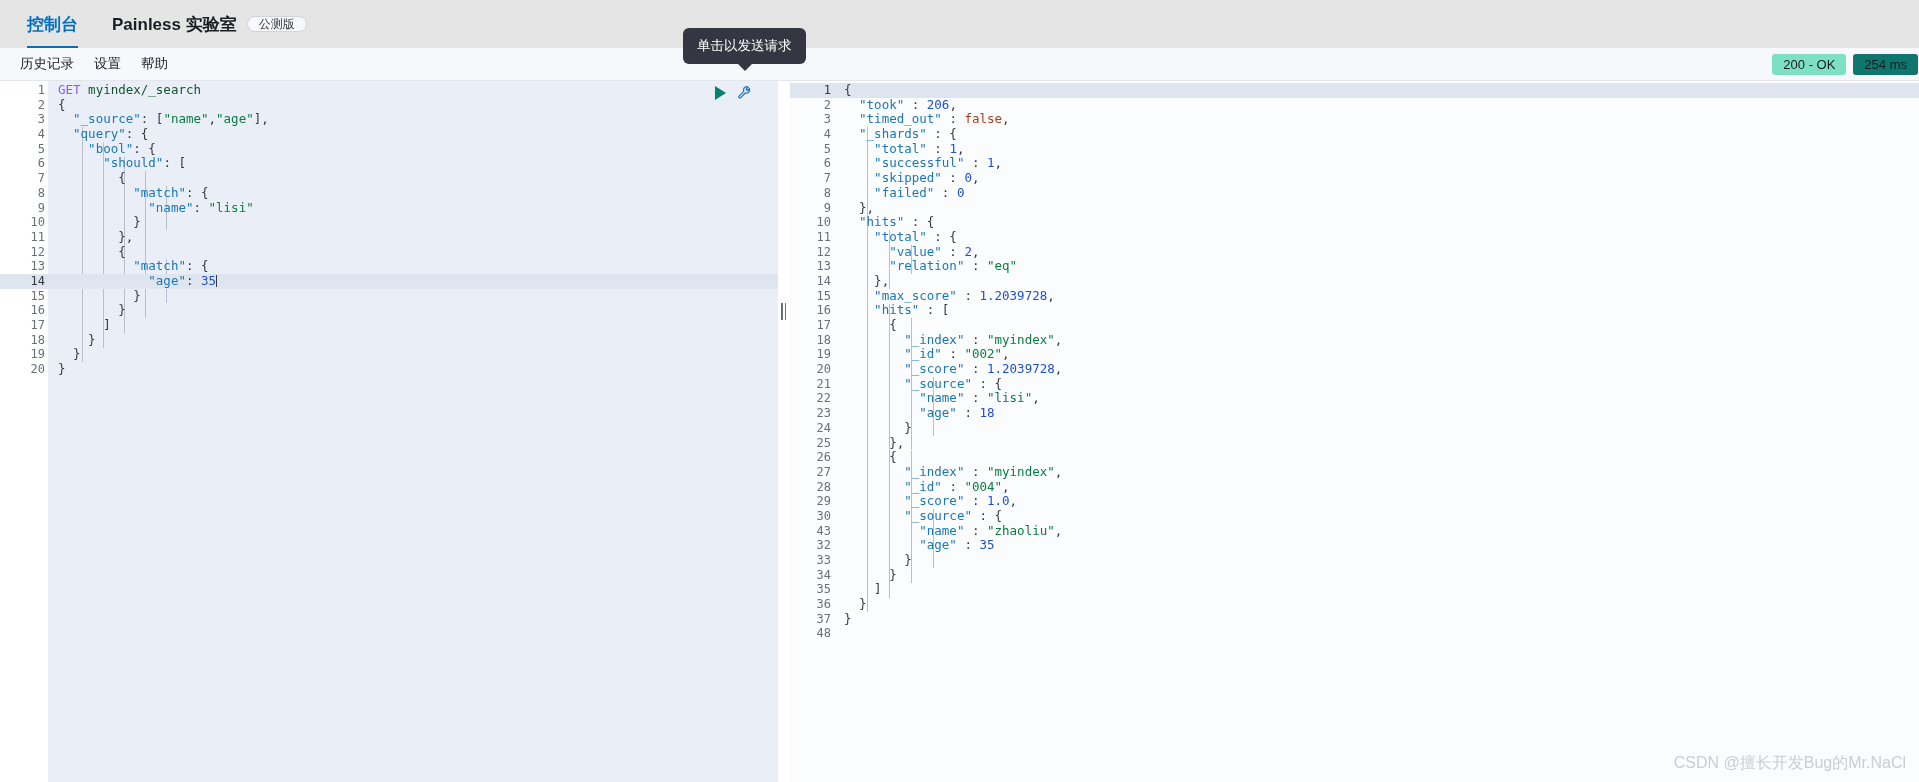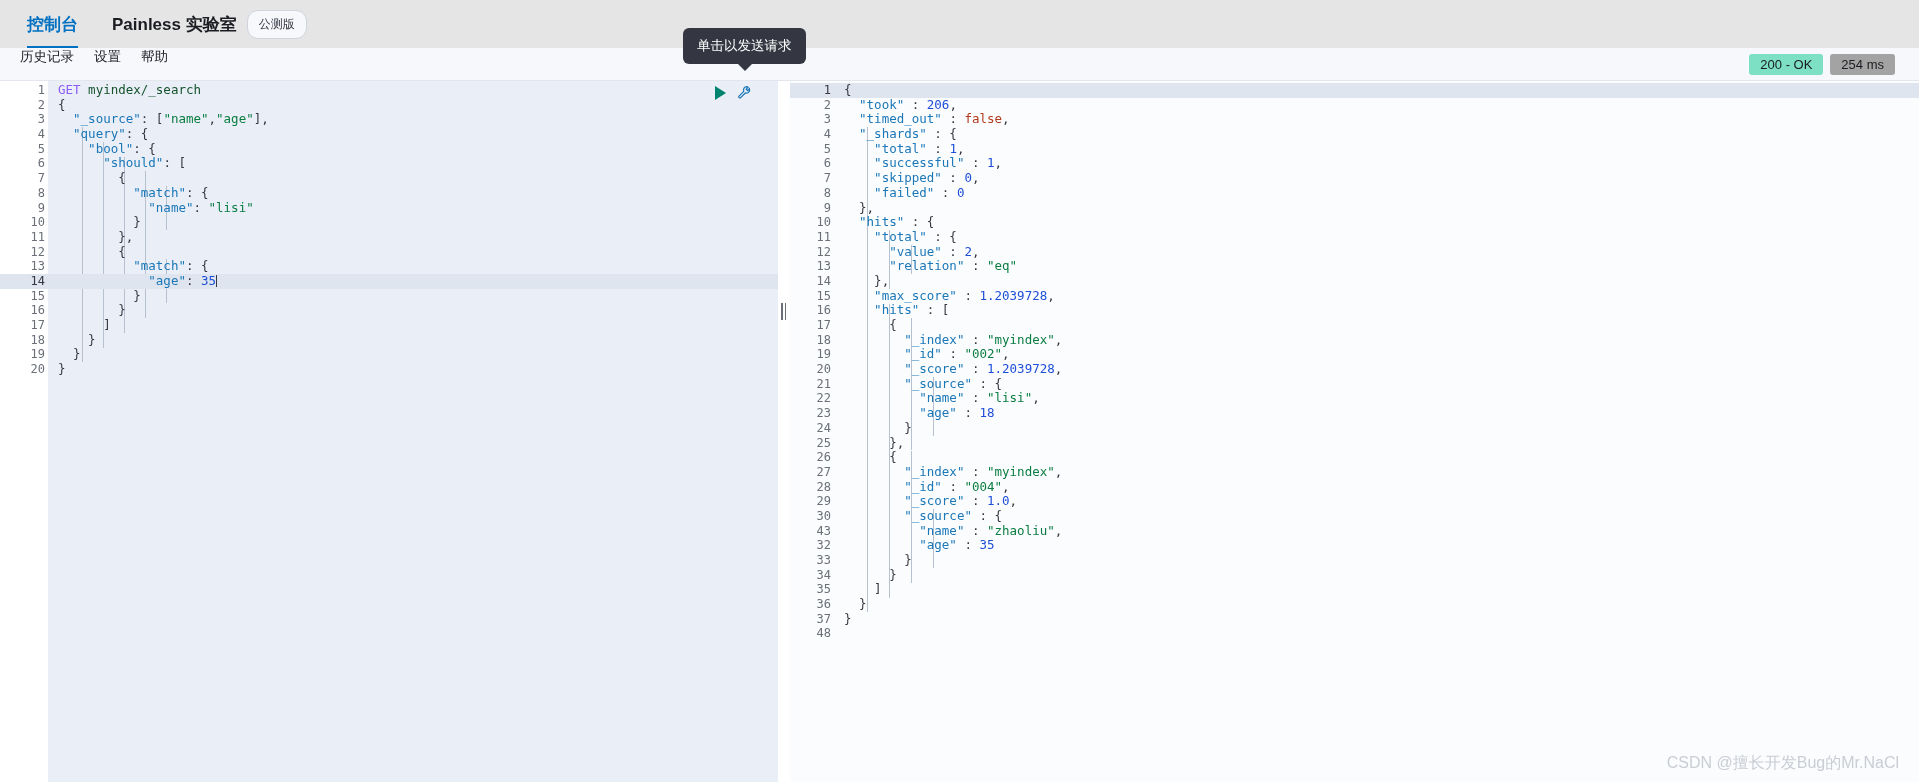--- a/index.html
+++ b/index.html
@@ -37,65 +37,66 @@
     content: "";
     position: absolute;
     left: 17px; right: 17px; bottom: 0;
     height: 2px;
     background: #0071c2;
   }
   .beta-badge {
     display: inline-flex;
     align-items: center;
     justify-content: center;
-    height: 29px;
+    height: 16px;
     padding: 0 11px;
     margin-left: 10px;
     border: 1px solid #cfd4dd;
     border-radius: 11px;
     font-size: 12px;
     font-weight: normal;
     color: #343741;
     background: #f7f8fc;
   }
 
   
   .subnav {
     height: 33px;
     background: #f7f8fc;
     display: flex;
+    align-items: center;
     padding-left: 10px;
     border-bottom: 1px solid #e3e6ed;
     position: relative;
     z-index: 5;
   }
   .subnav-item {
     font-size: 13.5px;
     color: #1a1c21;
     padding: 0 10px;
     cursor: pointer;
     white-space: nowrap;
   }
   .status-wrap {
     margin-left: auto;
     display: flex;
     align-items: center;
     gap: 7px;
-    padding-right: 24px;
+    padding-right: 1px;
   }
   .status-badge {
     background: #7ddfc3;
     color: #1a1c21;
     font-size: 13px;
     padding: 3px 11px;
     border-radius: 3px;
     white-space: nowrap;
   }
   .time-badge {
-    background: #a3a3a3;
+    background: #0f766e;
     color: #1a1c21;
     font-size: 13px;
     padding: 3px 11px;
     border-radius: 3px;
     white-space: nowrap;
   }
 
   
   .tooltip {
     position: absolute;
@@ -252,21 +253,21 @@
   .resize-handle i {
     width: 1.5px;
     height: 17px;
     background: #6a6f78;
     display: block;
   }
 
   
   .watermark {
     position: absolute;
-    right: 20px;
+    right: 13px;
     bottom: 8px;
     font-size: 16px;
     color: #c9cdd4;
     user-select: none;
     white-space: nowrap;
   }
 </style>
 </head>
 <body>
 

